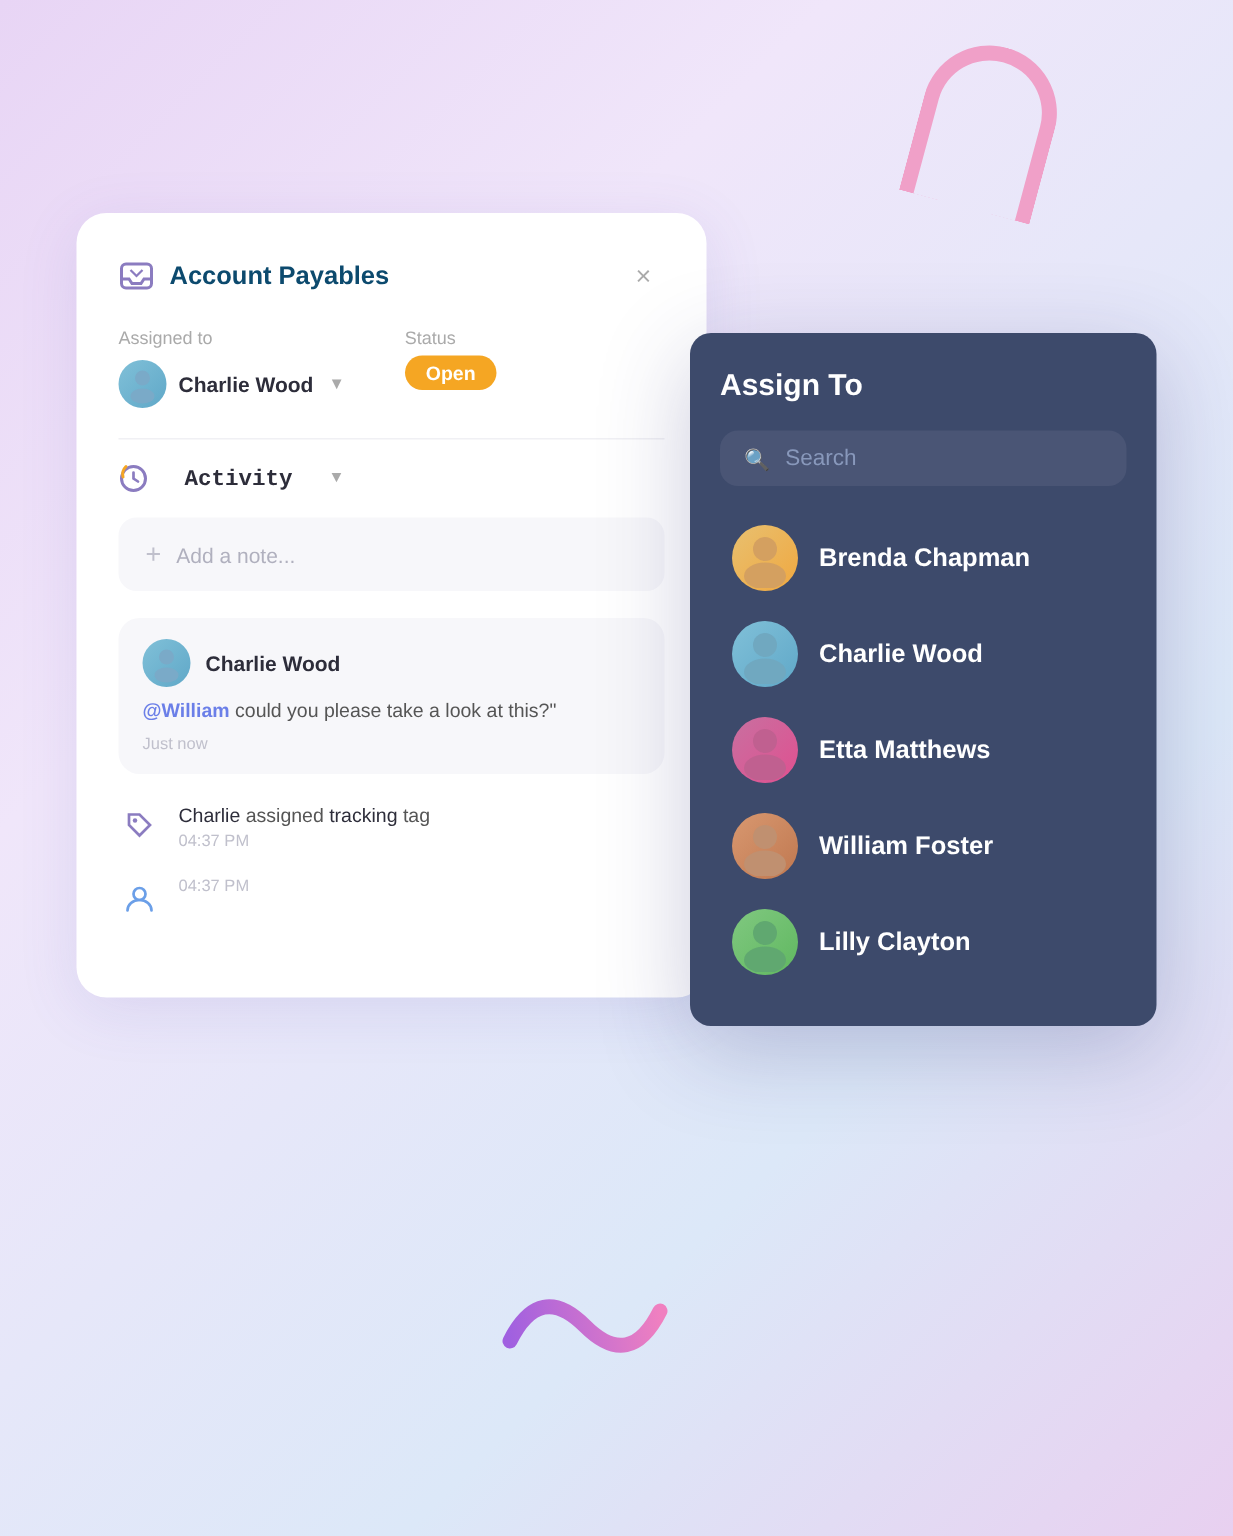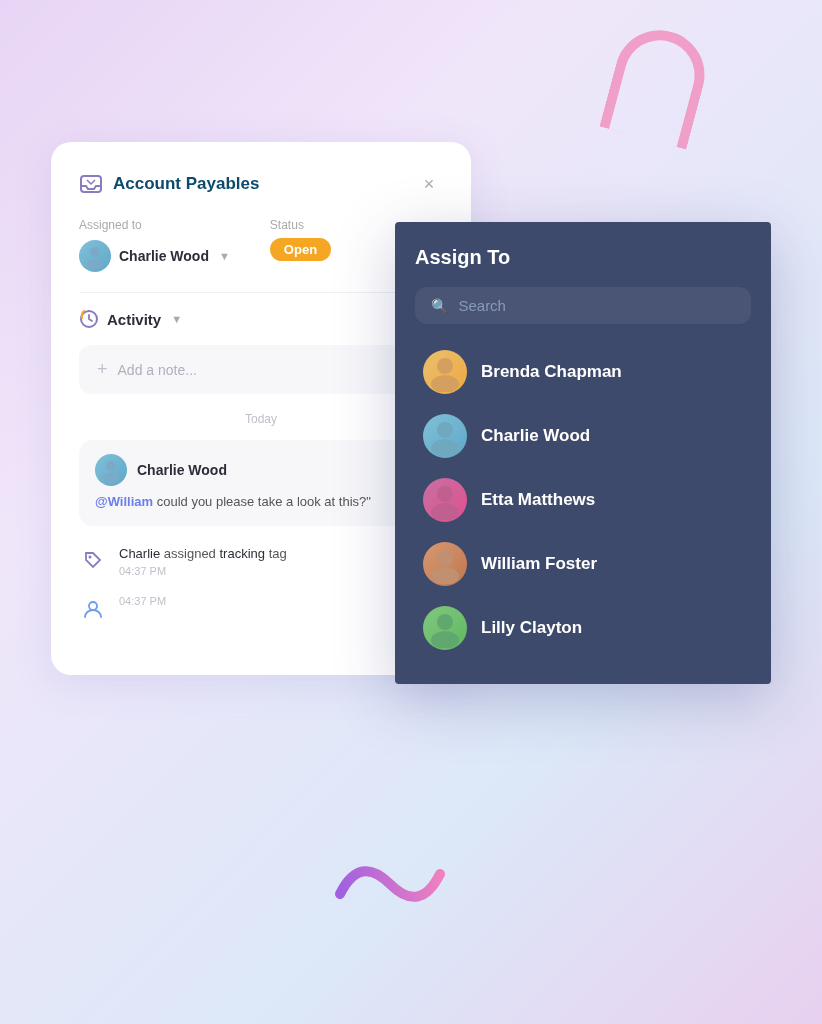--- a/index.html
+++ b/index.html
@@ -146,22 +146,23 @@
 
     .divider {
       border: none;
       border-top: 1px solid #f0f0f4;
       margin: 16px 0;
     }
 
     .activity-header {
       display: flex;
       align-items: center;
-      gap: 8px;
+      gap: 24px;
       margin-bottom: 16px;
+      font-family: Liberation Mono, monospace;
     }
 
     .activity-title {
       font-size: 15px;
       font-weight: 600;
       color: #2d2d3a;
     }
 
     .add-note-box {
       background: #f7f7fa;
@@ -265,23 +266,23 @@
       color: #c0c0cc;
       display: block;
       margin-top: 2px;
     }
 
     
     .assign-dropdown {
       position: absolute;
       top: 140px;
       right: 0;
-      width: 376px;
+      width: 311px;
       background: #3d4a6b;
-      border-radius: 4px;
+      border-radius: 14px;
       padding: 24px 20px;
       box-shadow: 0 16px 60px rgba(50, 50, 120, 0.25);
       z-index: 10;
     }
 
     .dropdown-title {
       font-size: 20px;
       font-weight: 700;
       color: #ffffff;
       margin-bottom: 18px;
@@ -415,35 +416,35 @@
       </svg>
       <span class="activity-title">Activity</span>
       <span class="chevron-down">▼</span>
     </div>
 
     <div class="add-note-box">
       <span style="font-size:18px;color:#c0c0cc;">+</span>
       <span class="add-note-text">Add a note...</span>
     </div>
 
-    <div class="today-label">Today</div>
 
     <div class="comment-card">
       <div class="comment-header">
         <div class="avatar-sm av-charlie">
           <svg width="28" height="28" viewBox="0 0 28 28" fill="none">
             <circle cx="14" cy="10" r="5" fill="#7aaac8"></circle>
             <ellipse cx="14" cy="22" rx="8" ry="5" fill="#7aaac8"></ellipse>
           </svg>
         </div>
         <span class="comment-author">Charlie Wood</span>
       </div>
       <div class="comment-text">
         <span class="mention">@William</span><span> could you please take a look at this?"</span>
       </div>
+      <div class="comment-time">Just now</div>
     </div>
 
     <div class="activity-item">
       <div class="activity-icon purple">
         <svg width="20" height="20" viewBox="0 0 20 20" fill="none">
           <path d="M3 3h7l7 7-7 7-7-7V3z" stroke="#8b7cc0" stroke-width="1.8" fill="none"></path>
           <circle cx="7" cy="7" r="1.5" fill="#8b7cc0"></circle>
         </svg>
       </div>
       <div>

